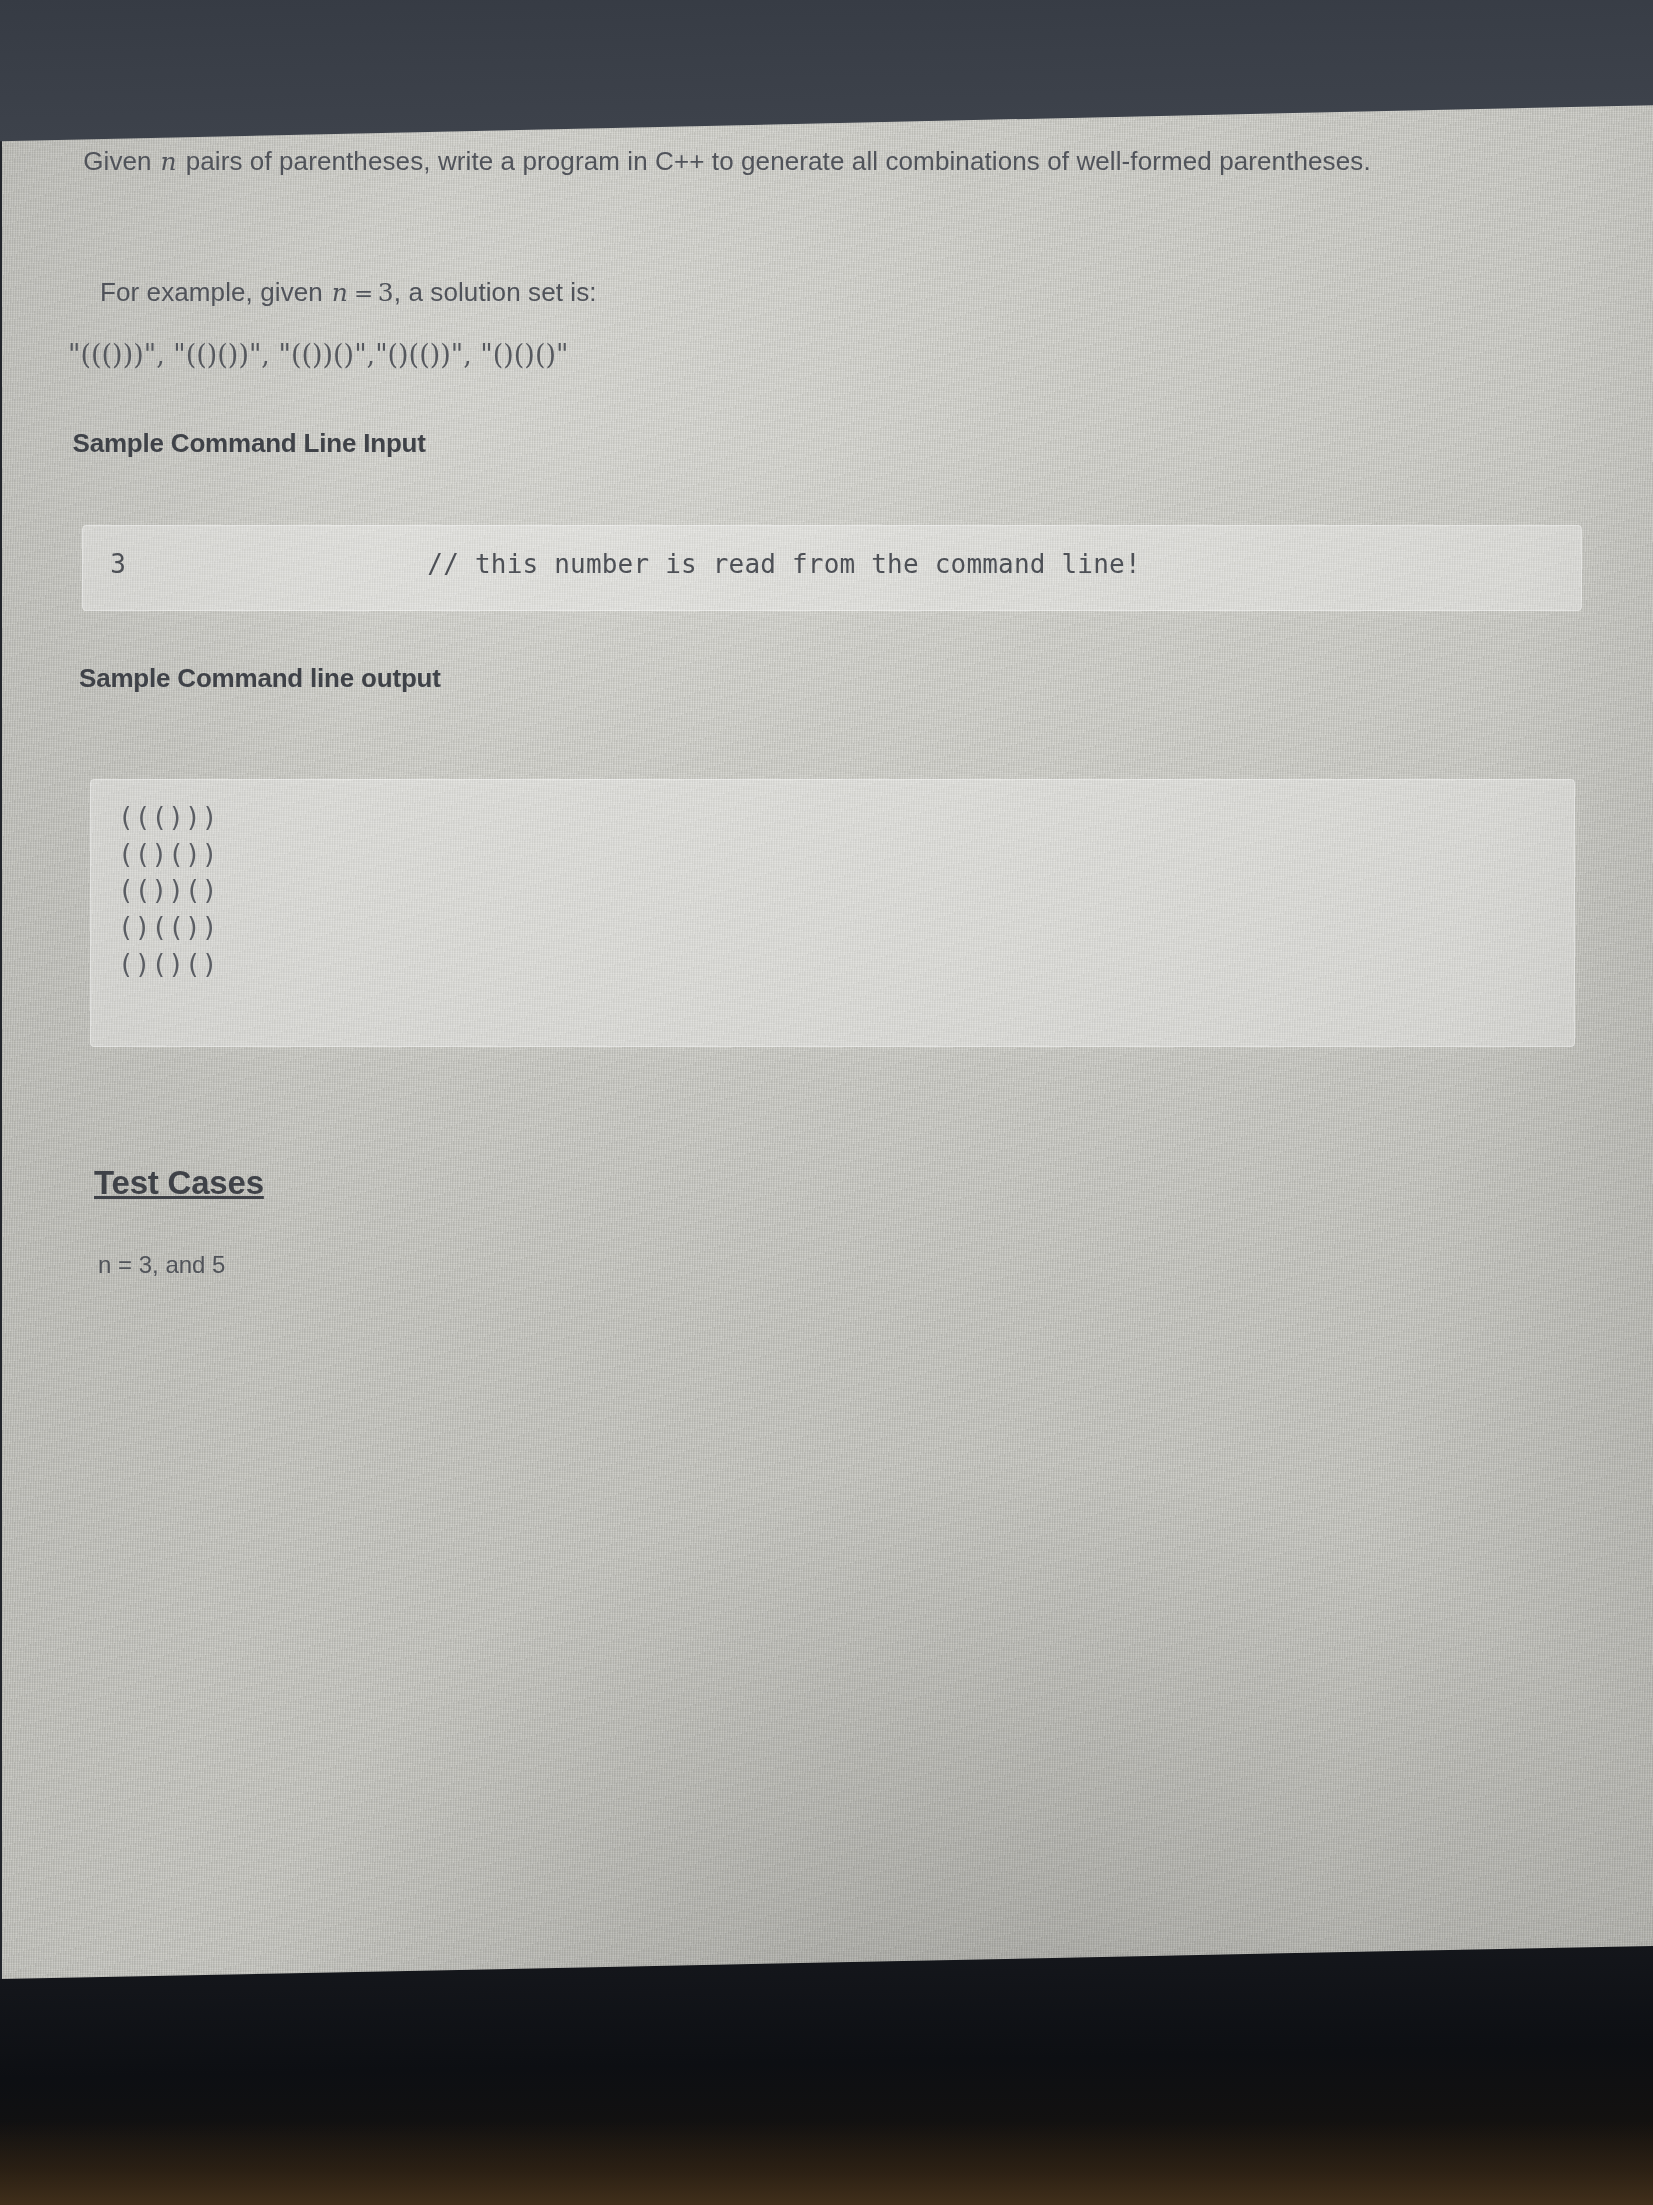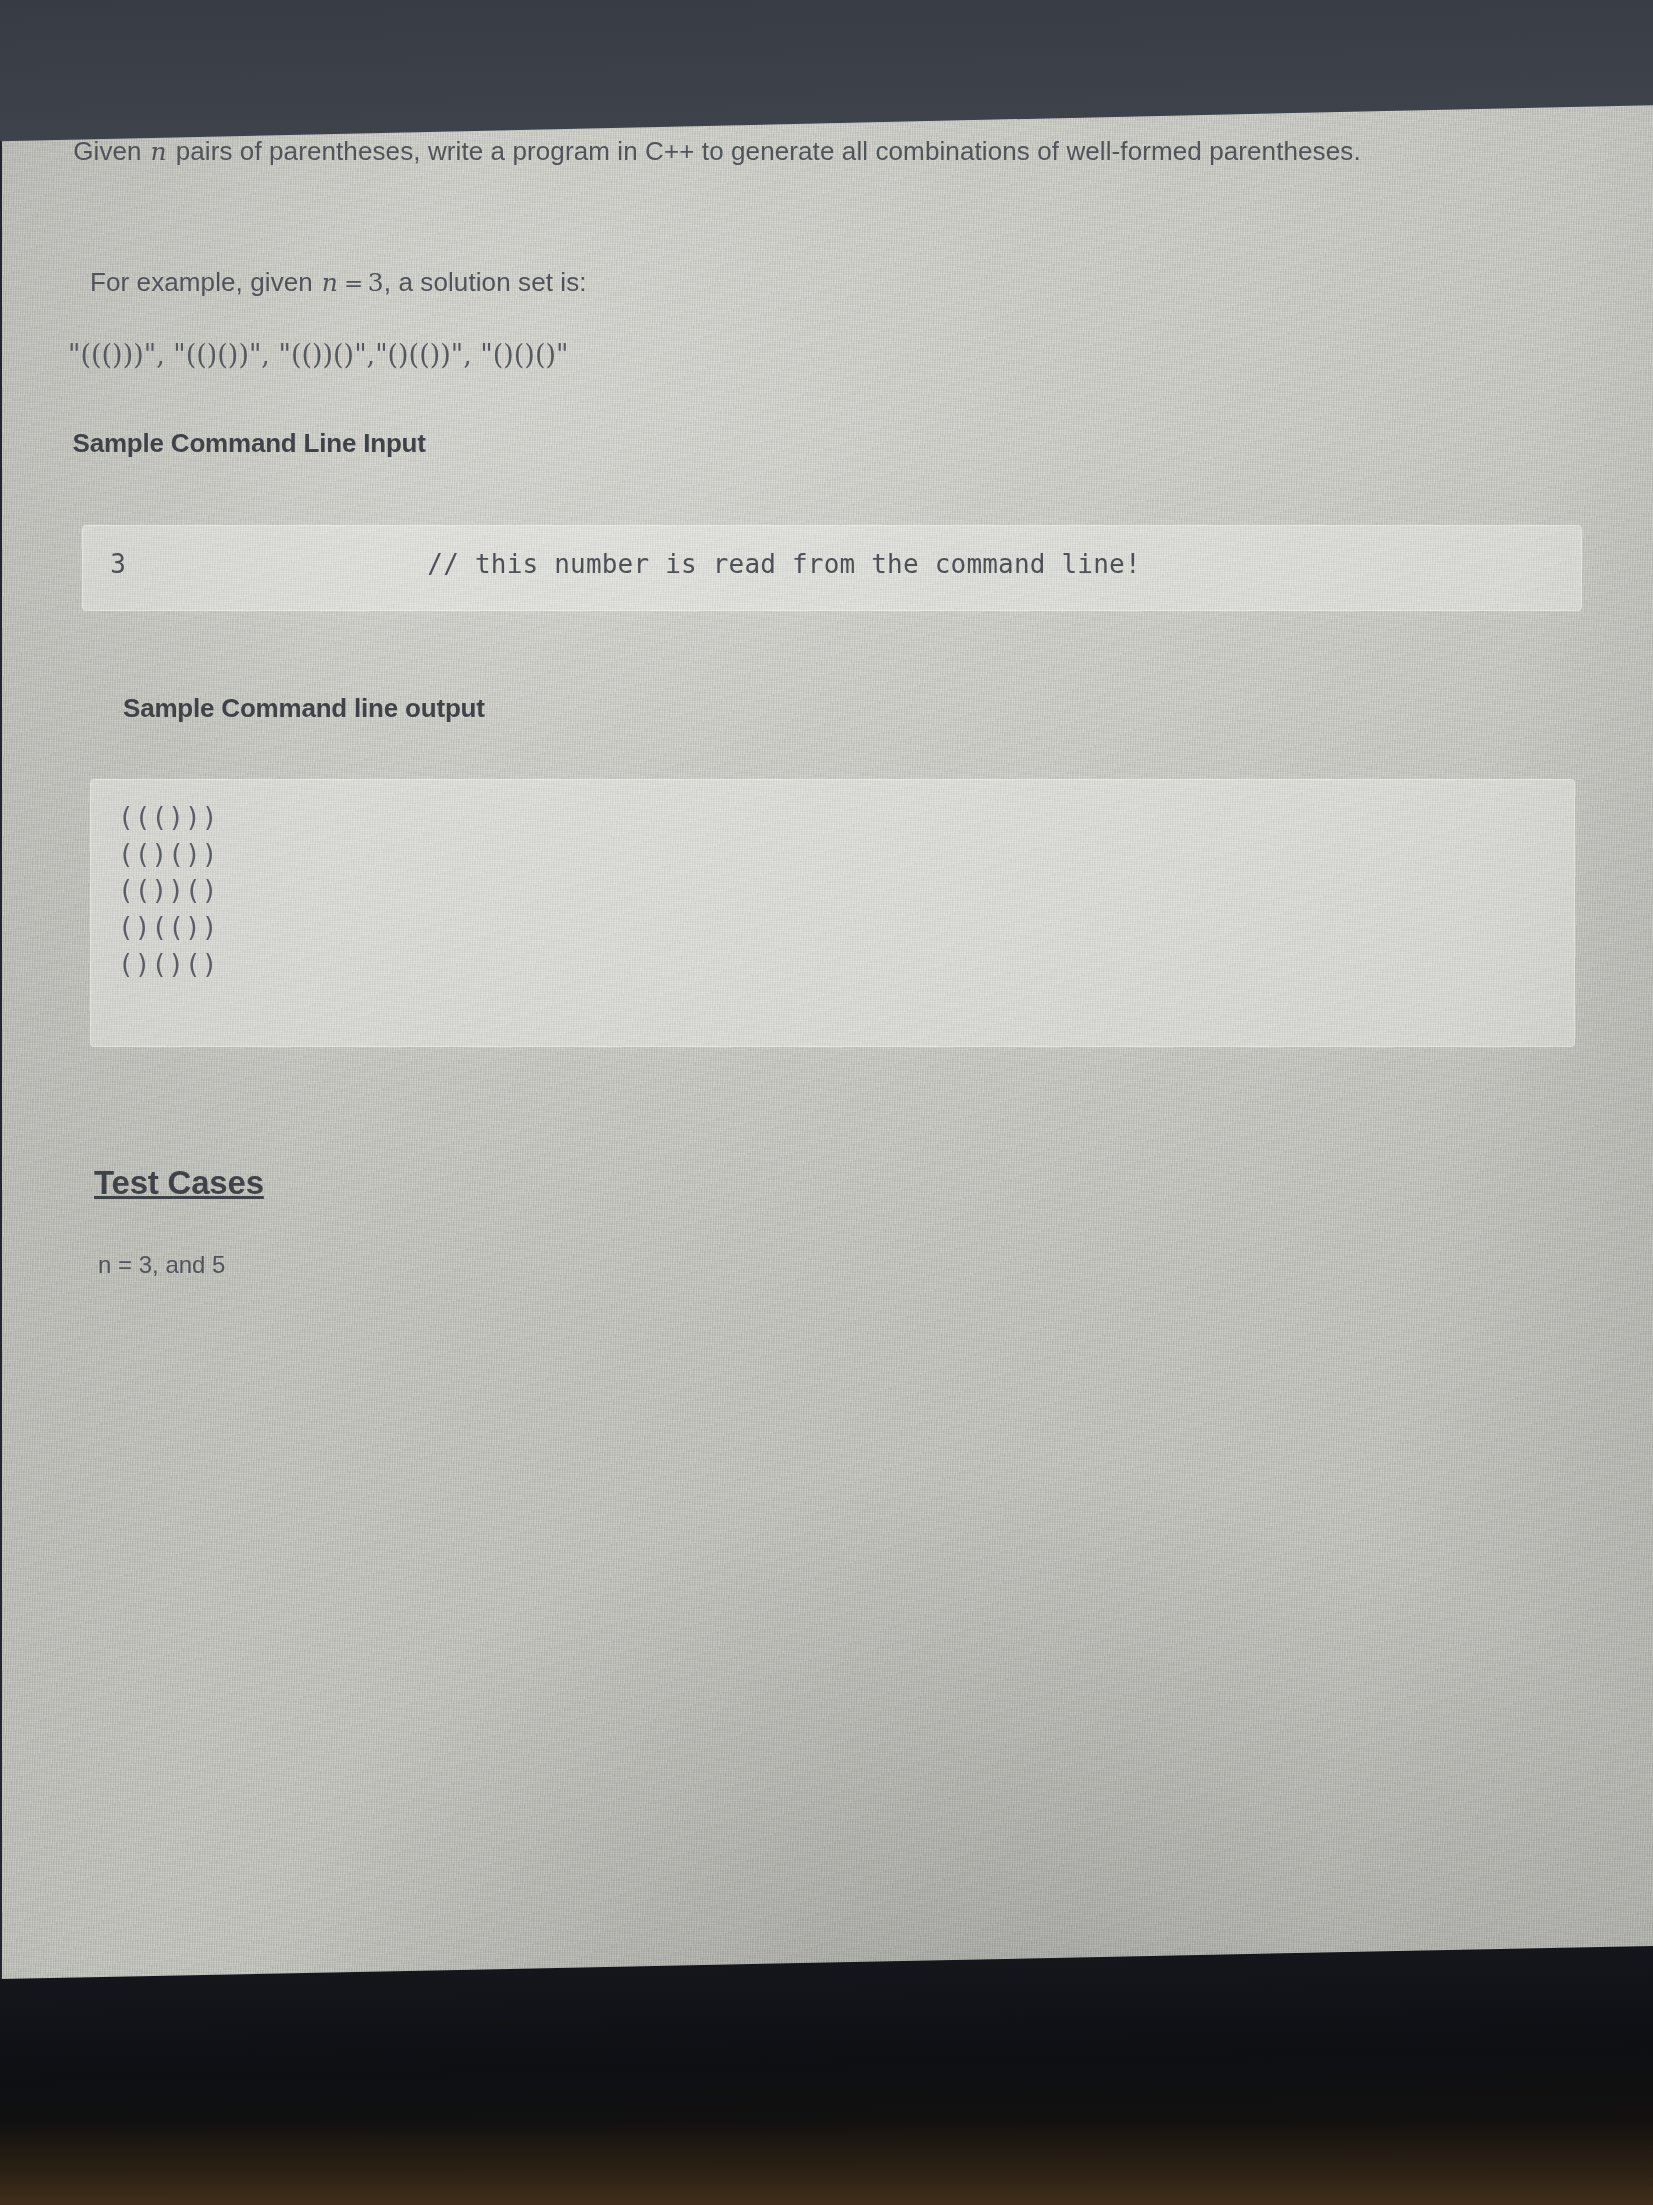--- a/index.html
+++ b/index.html
@@ -98,21 +98,21 @@
     width: 1531px;
     z-index: 2;
     color: #4b4e52;
   }
 
   .para {
     font-size: 26px;
     line-height: 1.32;
     color: #50535a;
     letter-spacing: 0.1px;
-    margin: 4px;
+    margin: 14px;
   }
   .para-1 { position: absolute; left: 2.2px;  top: 130px; width: 1499px; }
   .para-2 { position: absolute; left: 19px;  top: 261px; width: 1094px; }
 
   .mathvar {
     font-family: "DejaVu Serif", "Liberation Serif", serif;
     font-style: italic;
     font-size: 25px;
     padding: 0 1.6px;
   }
@@ -137,21 +137,21 @@
   h2.heading {
     position: absolute;
     margin: 0;
     font-size: 26px;
     font-weight: 700;
     color: #3f4248;
     letter-spacing: -0.2px;
     white-space: nowrap;
   }
   #h-input  { left: 5.5px;  top: 428px; }
-  #h-output { left: 12px;  top: 693px; margin-left: 44px; }
+  #h-output { left: 12px;  top: 663px; }
   #h-tests  { left: 27px;  top: 1164px; font-size: 33px; text-decoration: underline; }
 
   
   .codeblock {
     position: absolute;
     box-sizing: border-box;
     background: rgba(255,255,255,0.30);
     border: 0.5px solid rgba(255,255,255,0.38);
     border-radius: 4.4px;
     box-shadow: inset 0 0 16.4px rgba(255,255,255,0.10);

